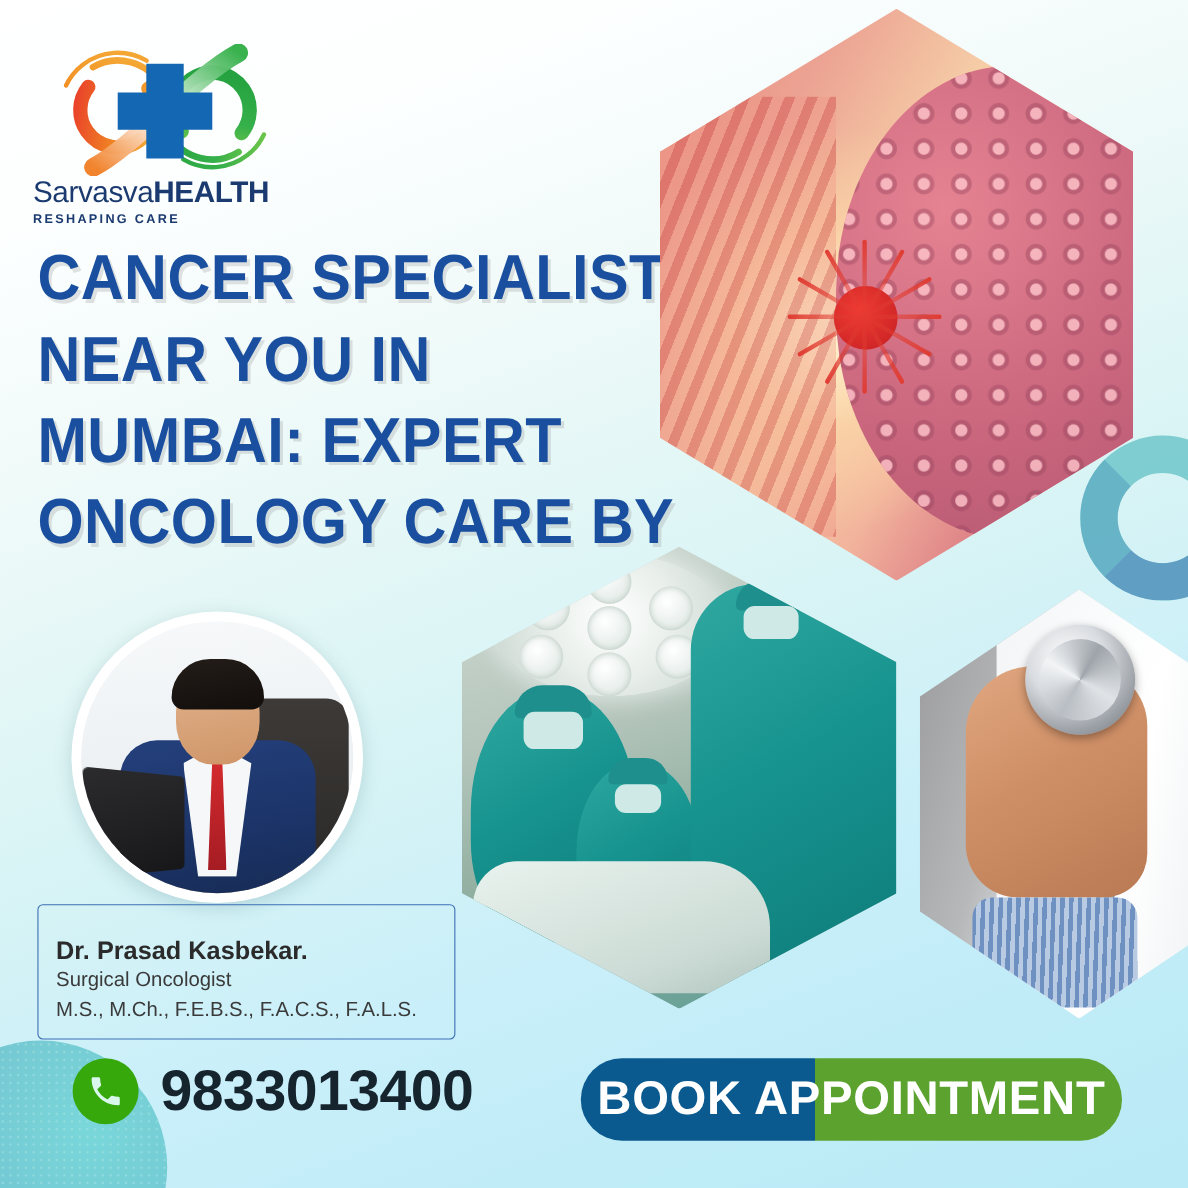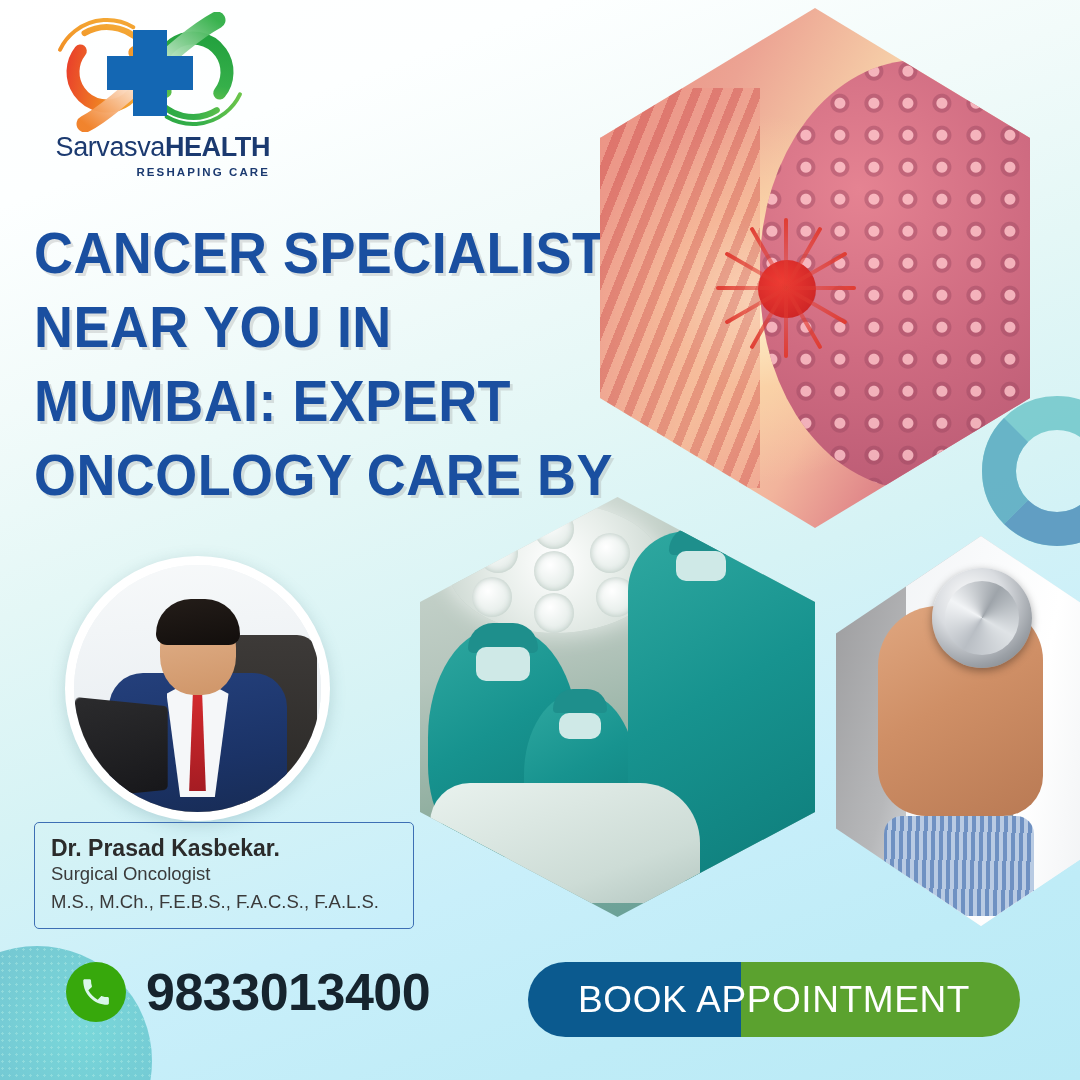--- a/index.html
+++ b/index.html
@@ -58,21 +58,21 @@
   #deco-circle-bl::after{
     content:"";
     position:absolute; inset:0;
     border-radius:50%;
     background-image:radial-gradient(#9fe7dd 1.3px, transparent 1.4px);
     background-size:7px 7px;
     opacity:.5;
   }
 
   
-  #logo-block { position:absolute; left:30px; top:12px; width:240px; text-align:right; }
+  #logo-block { position:absolute; left:30px; top:40px; width:240px; text-align:left; }
   #logo-mark { position:relative; width:210px; height:120px; margin:0 auto; }
   #logo-mark svg { width:210px; height:120px; display:block; }
   #logo-wordmark {
     font-size:27px; font-weight:700; letter-spacing:-.4px;
     color:#1b3a70; line-height:1; margin-top:2px;
   }
   #logo-wordmark .light { font-weight:400; }
   #logo-tagline {
     font-size:11.5px; font-weight:600; letter-spacing:2.1px;
     color:#1b3a70; margin-top:5px;
@@ -204,21 +204,21 @@
     border-radius:50% 50% 18% 18%;
     background:radial-gradient(circle at 40% 40%, #5aa648, #2f7431); }
   .p-desk { position:absolute; left:0; bottom:0; width:100%; height:34px;
     background:linear-gradient(180deg,#e3d2bb,#cdb896); }
 
   
   #cred-card {
     position:absolute; left:34px; top:822px; width:380px;
     border:1.5px solid #3d6fb4;
     border-radius:5px;
-    padding:12px 16px 14px 16px;
+    padding:28px 16px 14px 16px;
     background:transparent;
   }
   #cred-name { font-size:23px; font-weight:700; color:#2b2b2b; line-height:1.18; }
   #cred-degrees { font-size:18.5px; font-weight:400; color:#3a3a3a; line-height:1.32; margin-top:3px; }
   #cred-role { font-size:18.5px; font-weight:400; color:#3a3a3a; line-height:1.32; }
 
   
   #phone-block { position:absolute; left:66px; top:962px; display:flex; align-items:center; gap:20px; }
   #phone-icon {
     width:60px; height:60px; border-radius:50%;
@@ -235,21 +235,21 @@
     position:absolute; left:528px; top:962px;
     width:492px; height:75px;
     border-radius:40px;
     overflow:hidden;
     border:none; cursor:pointer; padding:0;
     display:flex; align-items:center; justify-content:center;
     background:linear-gradient(to right, #0b5a8f 0%, #0b5a8f 43.2%, #5ba22f 43.2%, #5ba22f 100%);
   }
   #cta-label {
     position:relative; z-index:2;
-    color:#ffffff; font-size:37px; font-weight:400; letter-spacing:.6px;
+    color:#ffffff; font-size:43px; font-weight:700; letter-spacing:.6px;
     white-space:nowrap;
   }
 </style>
 </head>
 <body>
 
 <div id="poster">
 
   <div class="deco" id="deco-ring"></div>
   <div class="deco" id="deco-ring-inner"></div>

